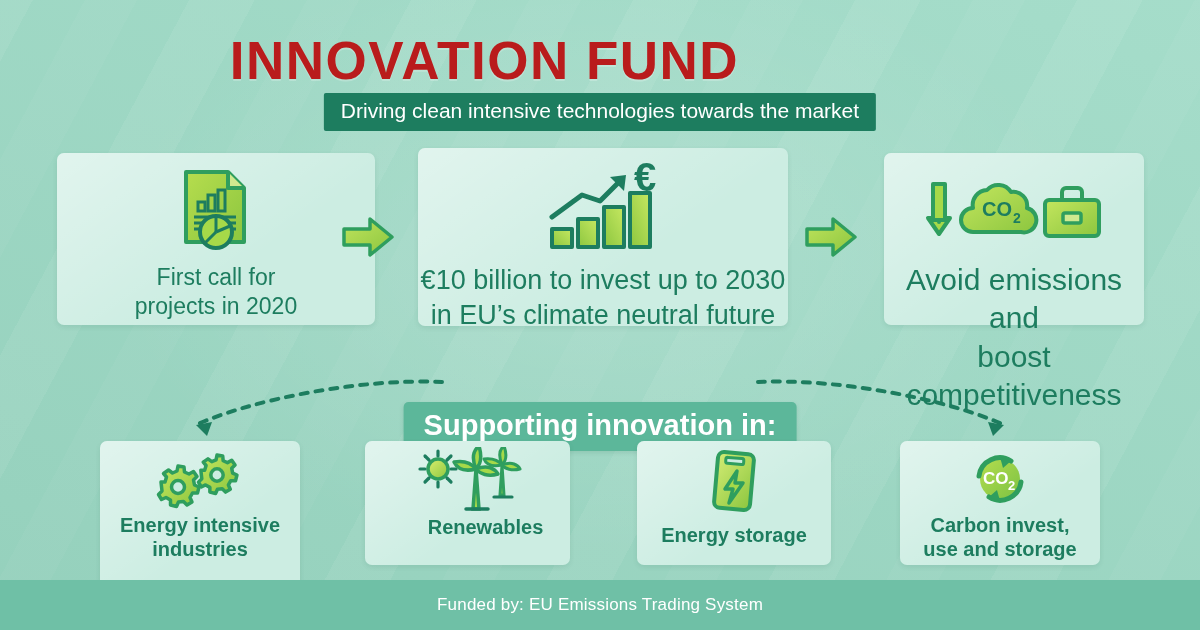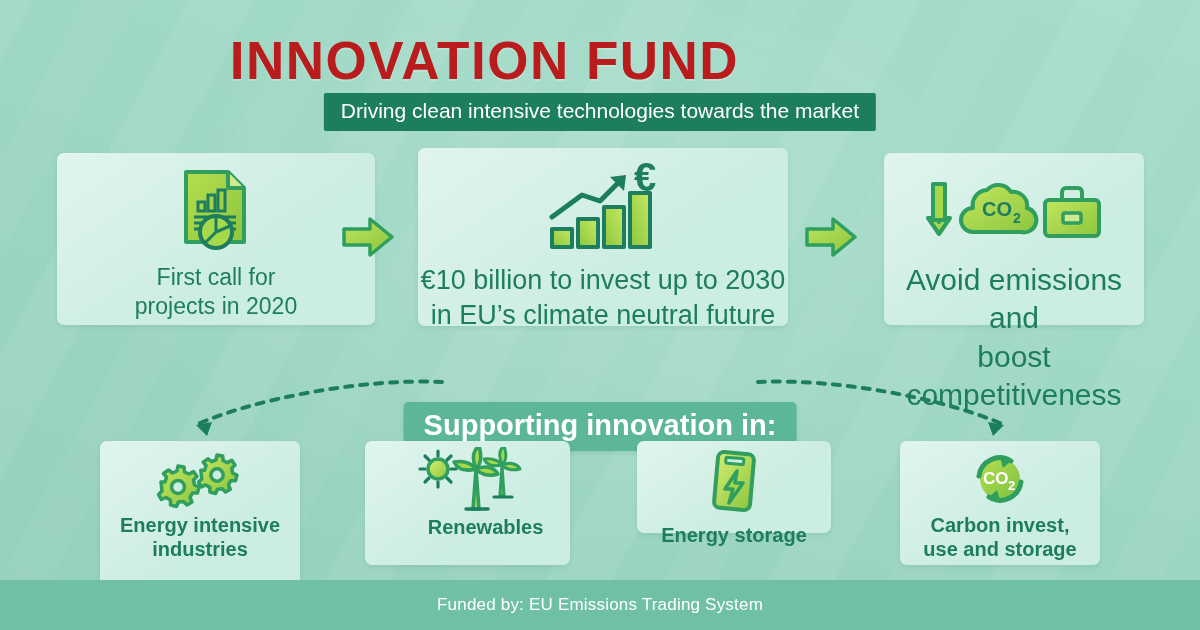--- a/index.html
+++ b/index.html
@@ -114,21 +114,21 @@
     white-space: nowrap;
     box-shadow: 0 2px 4px rgba(30,90,72,0.13);
     margin-top: 38px;
   }
 
   #dashed-layer { position: absolute; inset: 0; pointer-events: none; }
 
   
   #card-bot-1 { left: 100px; top: 441px; width: 200px; height: 152px; }
   #card-bot-2 { left: 365px; top: 441px; width: 205px; height: 124px; }
-  #card-bot-3 { left: 637px; top: 441px; width: 194px; height: 92px; }
+  #card-bot-3 { left: 637px; top: 441px; width: 194px; height: 124px; }
   #card-bot-4 { left: 900px; top: 441px; width: 200px; height: 124px; }
 
   .card-bot .icon-wrap { top: 8px; height: 62px; }
   .card-bot .card-text { top: 72px; font-size: 20px; line-height: 1.22; font-weight: 600; }
   #card-bot-2 .card-text { top: 74px; padding-left: 36px; }
   #card-bot-3 .card-text { top: 82px; }
 
   
   #footer {
     position: absolute; left: 0; bottom: 0;

